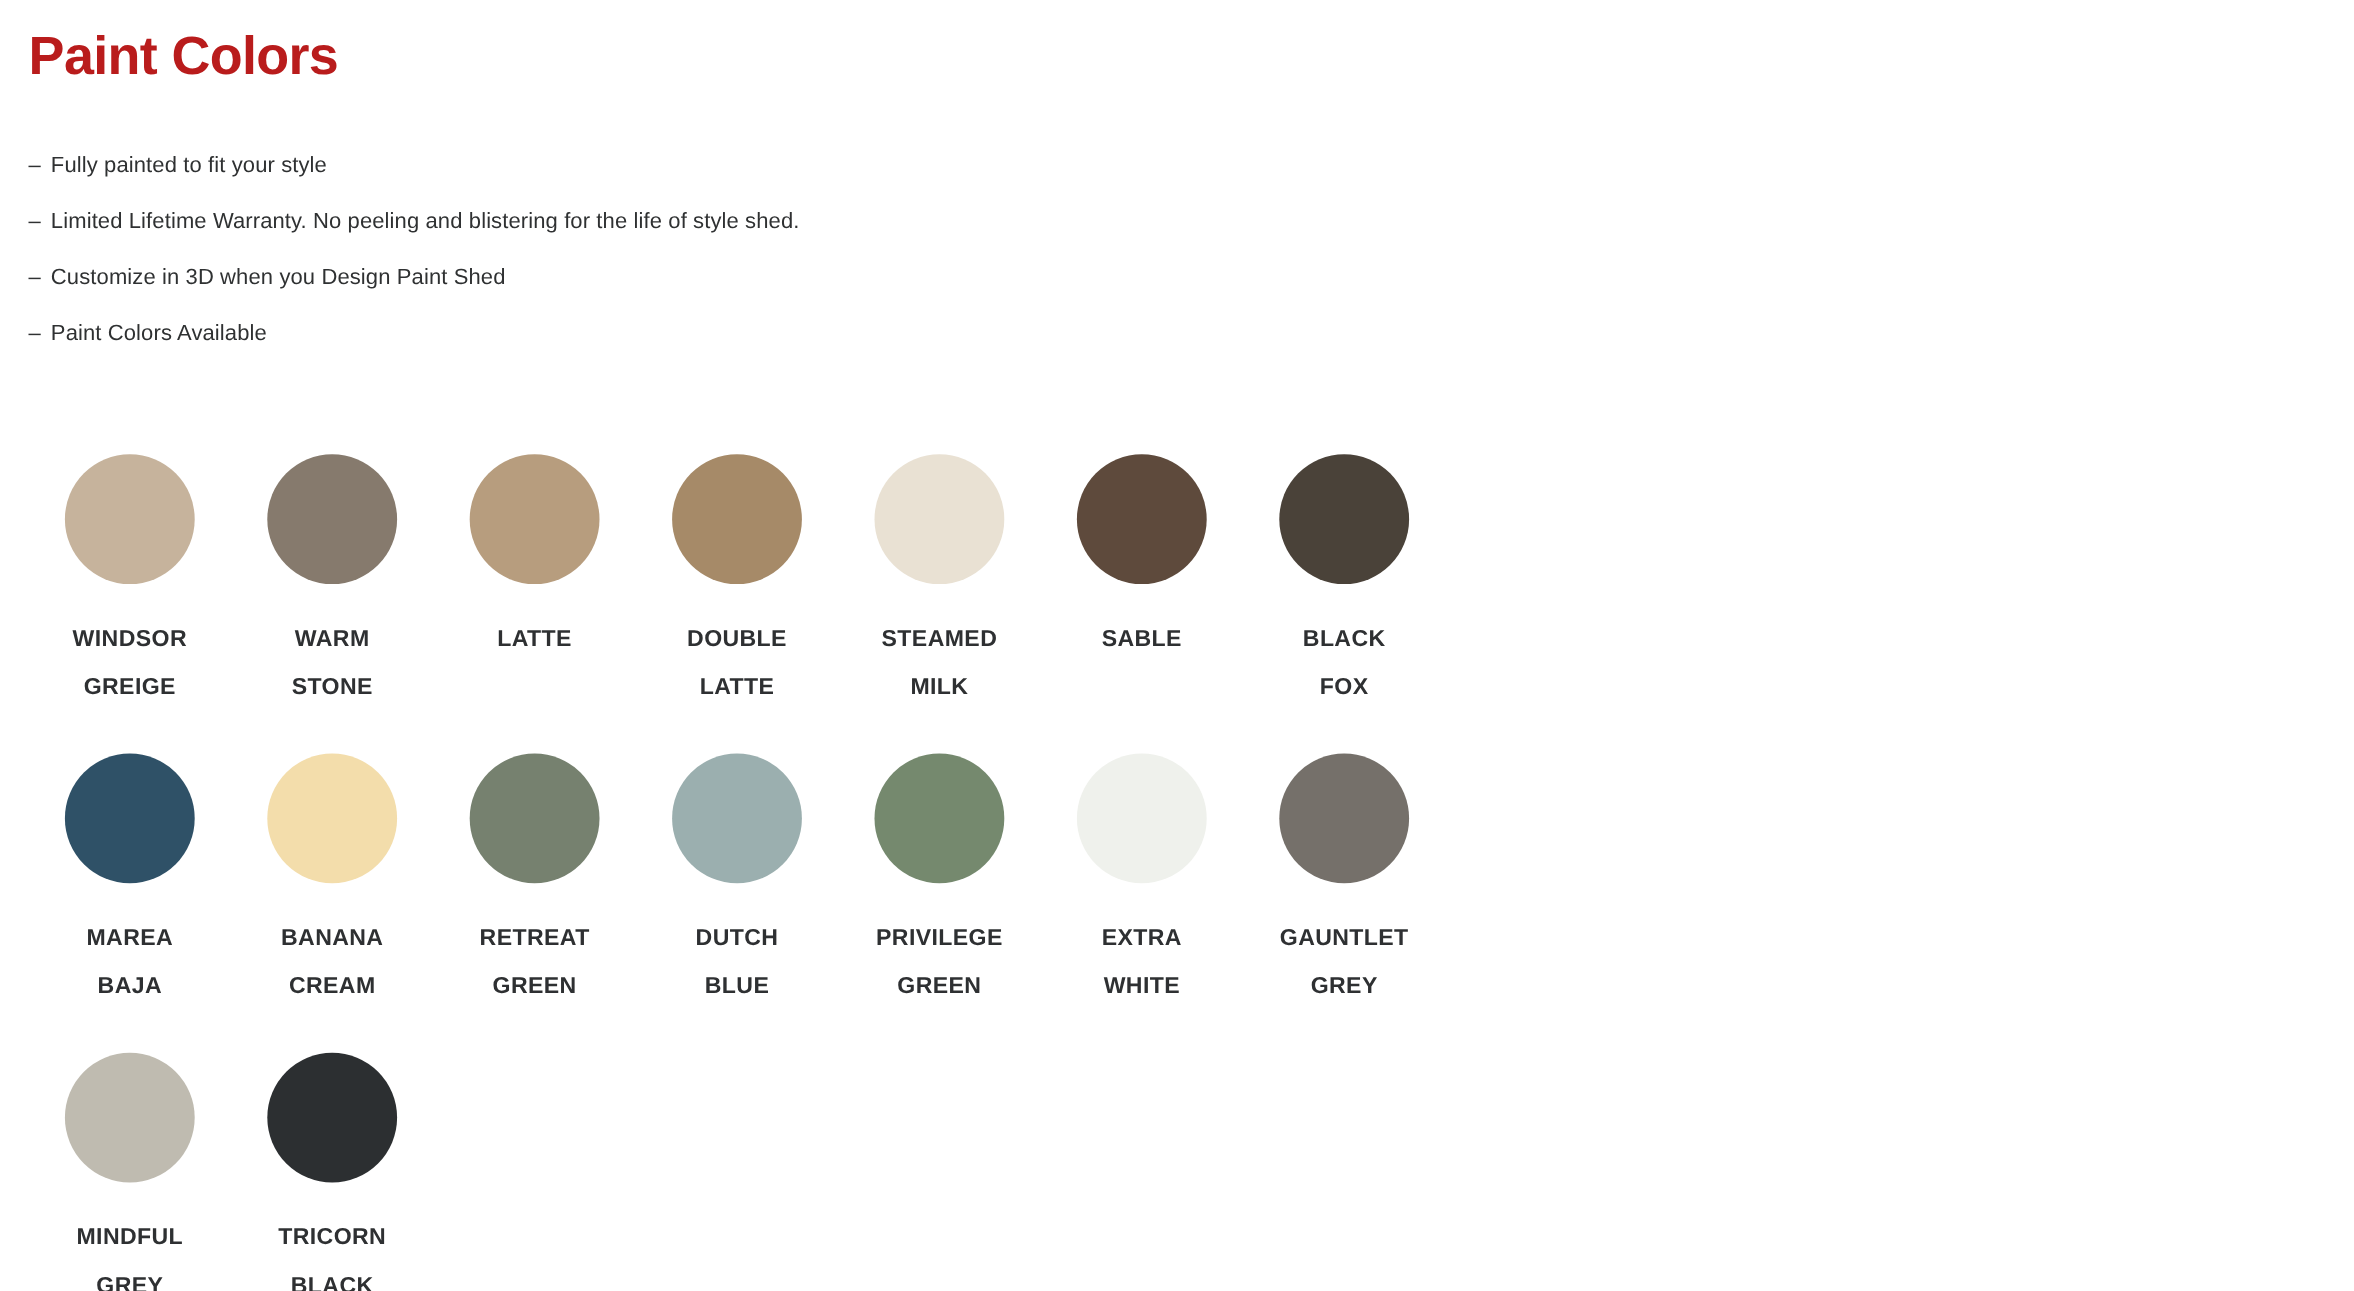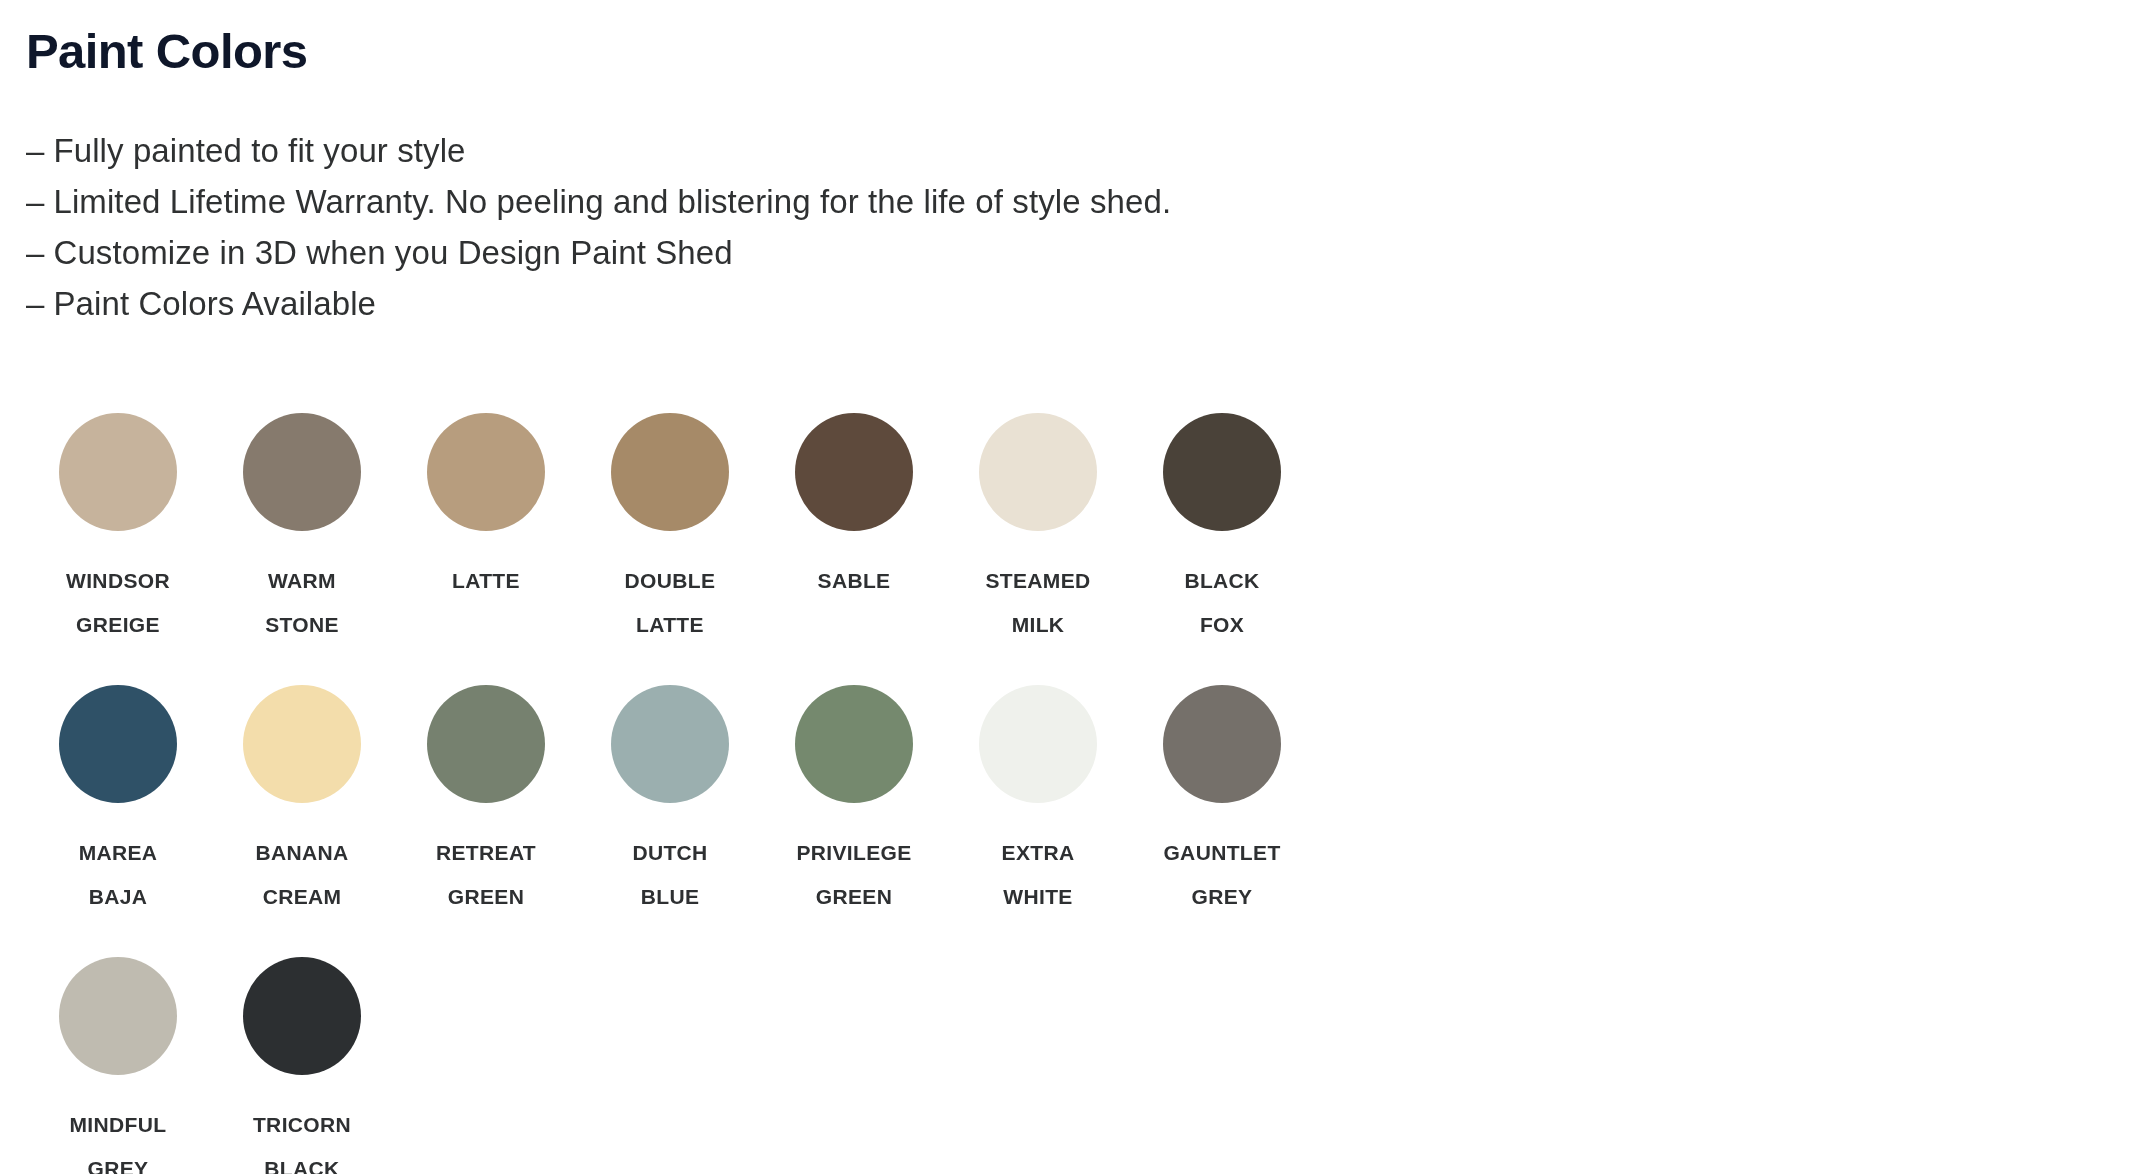--- a/index.html
+++ b/index.html
@@ -17,31 +17,31 @@
     overflow: hidden;
   }
   .page {
     padding: 26px 0 0 26px;
   }
   .page-title {
     font-size: 49px;
     line-height: 1.05;
     font-weight: 800;
     letter-spacing: -0.6px;
-    color: #0f172a;
+    color: #b91c1c;
     margin: 0 0 0 0;
     padding: 0;
   }
   .feature-list {
     list-style: none;
     margin: 48px 0 0 0;
     padding: 0;
   }
   .feature-list li {
-    font-size: 33px;
+    font-size: 20px;
     line-height: 51px;
     font-weight: 400;
     color: #2f3132;
     letter-spacing: 0.1px;
     white-space: nowrap;
   }
   .feature-dash {
     display: inline-block;
     margin-right: 9px;
   }
@@ -123,33 +123,33 @@
         </div>
       </div>
       <div class="swatch-cell">
         <div class="swatch-dot" style="background-color: rgb(166, 138, 104);"></div>
         <div class="swatch-label">
           <span class="lw">DOUBLE</span>
           <span class="lw">LATTE</span>
         </div>
       </div>
       <div class="swatch-cell">
-        <div class="swatch-dot" style="background-color: rgb(94, 74, 60);"></div>
-        <div class="swatch-label">
-          <span class="lw">SABLE</span>
-        </div>
-      </div>
-      <div class="swatch-cell">
         <div class="swatch-dot" style="background-color: rgb(233, 225, 211);"></div>
         <div class="swatch-label">
           <span class="lw">STEAMED</span>
           <span class="lw">MILK</span>
         </div>
       </div>
       <div class="swatch-cell">
+        <div class="swatch-dot" style="background-color: rgb(94, 74, 60);"></div>
+        <div class="swatch-label">
+          <span class="lw">SABLE</span>
+        </div>
+      </div>
+      <div class="swatch-cell">
         <div class="swatch-dot" style="background-color: rgb(74, 66, 57);"></div>
         <div class="swatch-label">
           <span class="lw">BLACK</span>
           <span class="lw">FOX</span>
         </div>
       </div>
       <div class="swatch-cell">
         <div class="swatch-dot" style="background-color: rgb(47, 81, 103);"></div>
         <div class="swatch-label">
           <span class="lw">MAREA</span>

